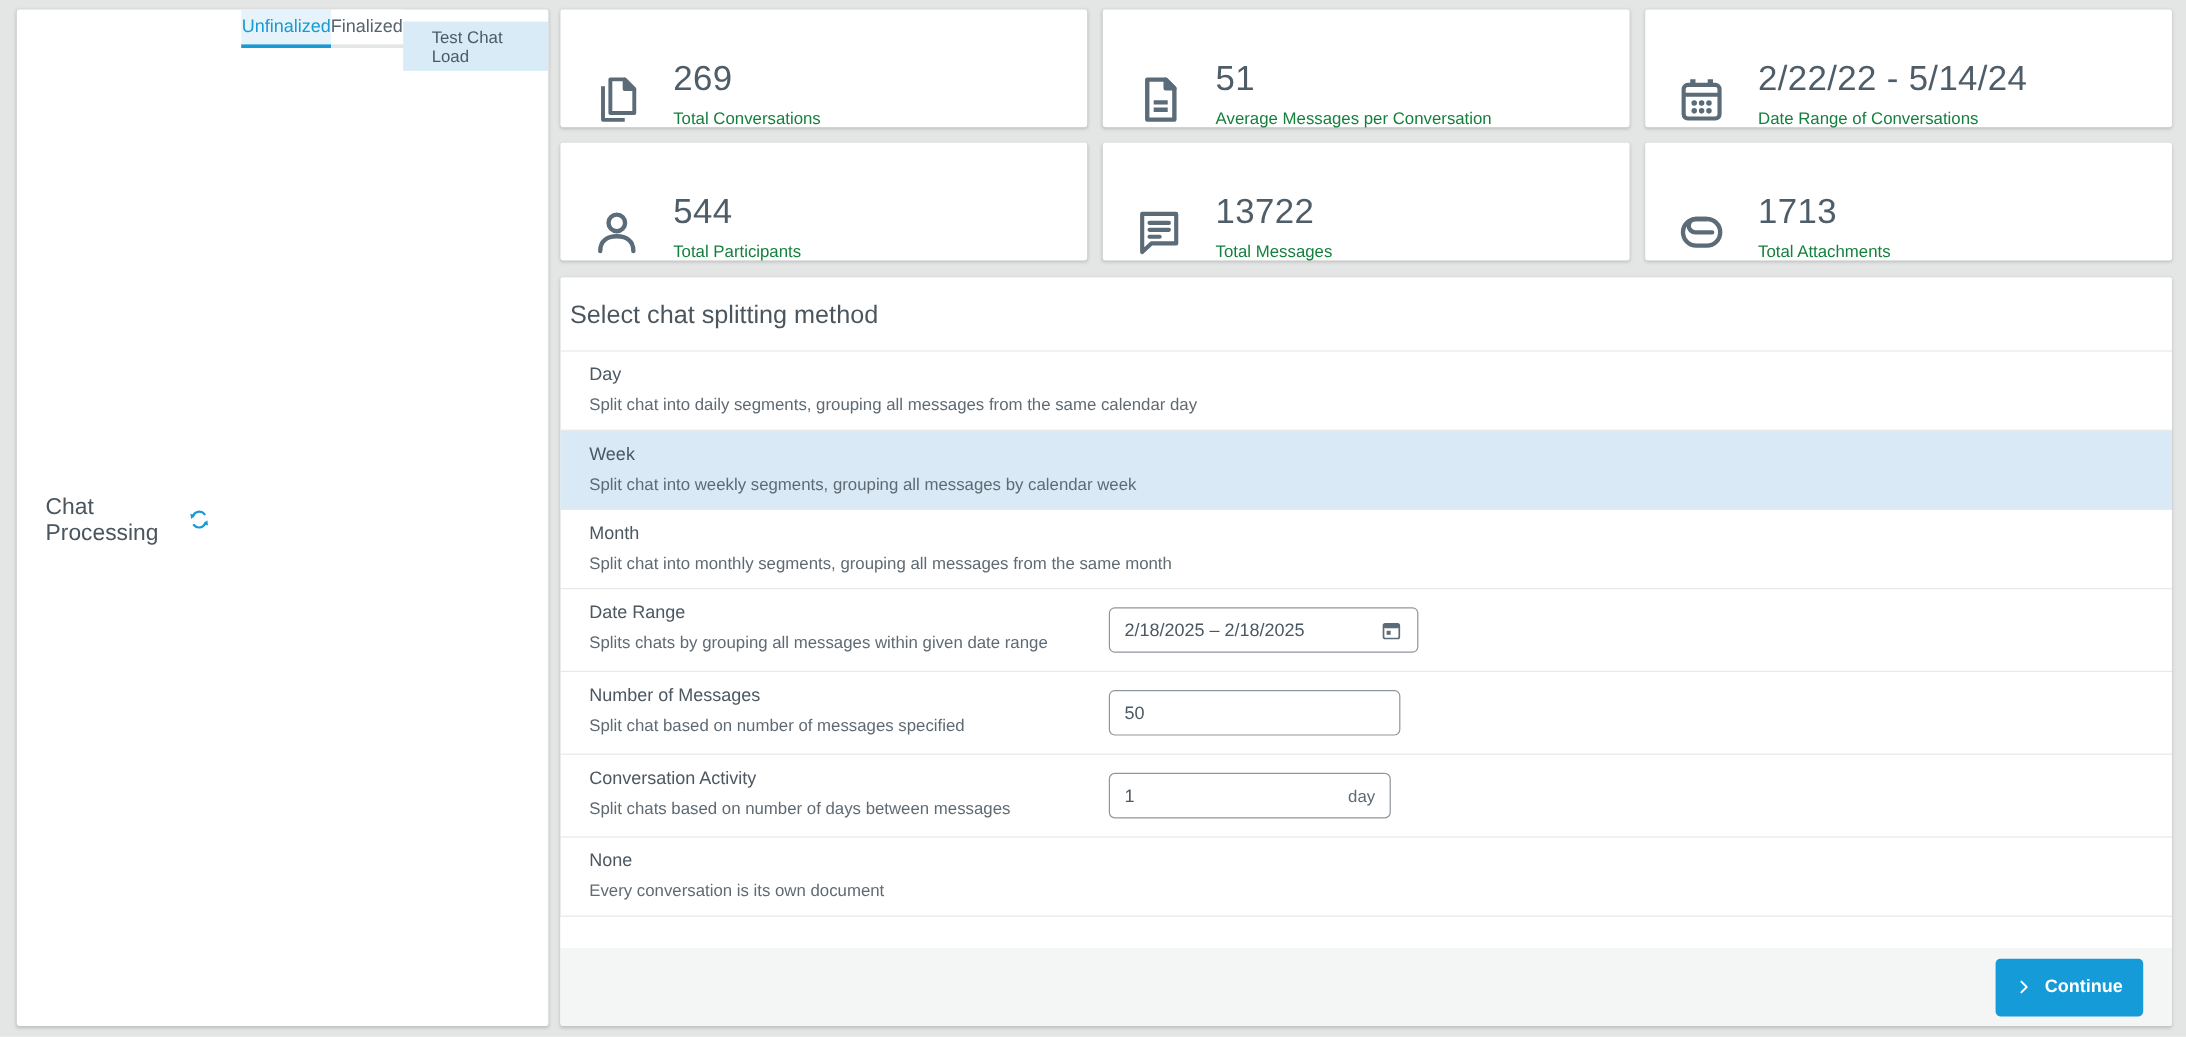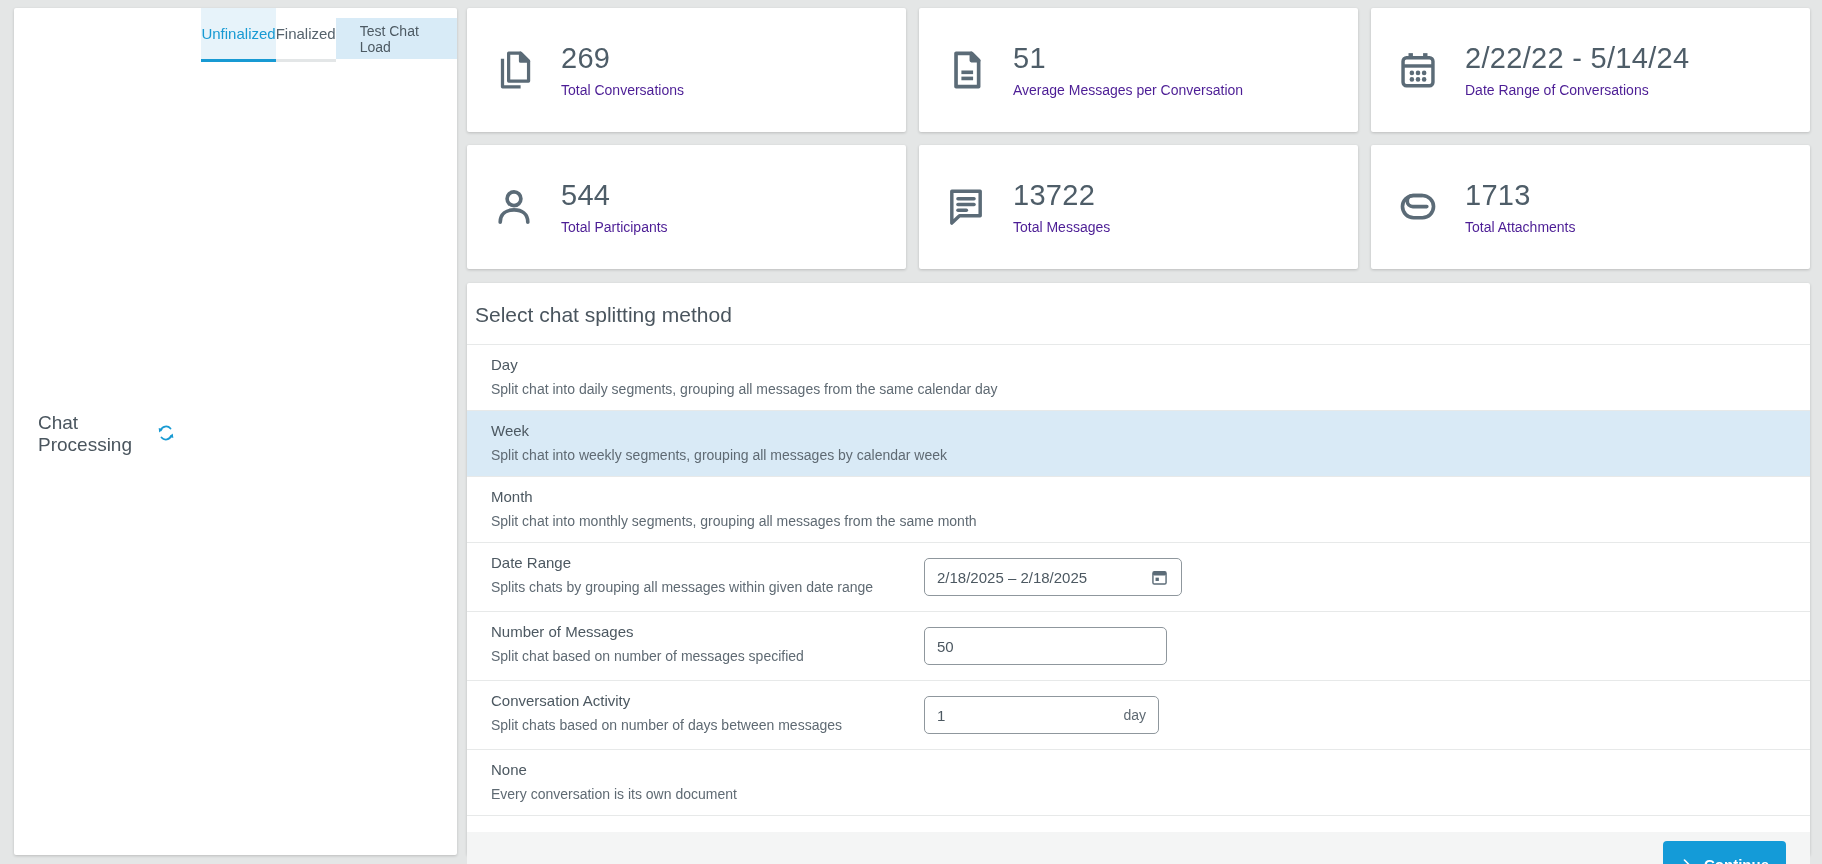--- a/index.html
+++ b/index.html
@@ -21,47 +21,47 @@
   }
   .sidebar-header {
     display:flex; align-items:center; justify-content:space-between;
     padding:20px 24px 16px 24px;
   }
   .sidebar-title { font-size:19px; color:#4a555e; }
   .refresh-btn { border:none; background:none; cursor:pointer; width:24px; height:24px; padding:0; }
   .refresh-btn svg { width:22px; height:22px; color:#189ad3; }
   .tabs { display:flex; }
   .tab {
-    flex:1; height:54px; display:flex; align-items:center; justify-content:center;
+    flex:1; height:32px; display:flex; align-items:center; justify-content:center;
     font-size:15px; color:#56636d; cursor:pointer;
     background:#fff; border-bottom:3px solid #e3e6e7;
   }
   .tab.active { background:#e7f3fa; color:#189ad3; border-bottom-color:#189ad3; }
   .chat-list { margin-top:10px; display:flex; flex-direction:column; }
   .chat-item {
     height:41px; display:flex; align-items:center; padding:0 24px;
     font-size:14px; color:#4d5a63; cursor:pointer;
   }
   .chat-item.selected { background:#d8ebf7; }
 
   
   .main { flex:1; display:flex; flex-direction:column; min-width:0; }
   .cards {
     display:grid; grid-template-columns:repeat(3,1fr);
     gap:13px 13px;
   }
   .card {
-    background:#fff; height:124px; border-radius:2px;
+    background:#fff; height:98px; border-radius:2px;
     box-shadow:0 1px 3px rgba(0,0,0,.18);
-    display:flex; align-items:center; padding-left:24px; gap:24px;
+    display:flex; align-items:flex-end; padding-left:24px; gap:24px;
   }
   .card-icon { width:46px; height:46px; color:#5b6b77; flex-shrink:0; }
   .card-icon svg { width:46px; height:46px; display:block; }
   .card-value { font-size:29px; color:#4e5d68; letter-spacing:.3px; }
-  .card-label { font-size:14px; color:#4c1d95; margin-top:7px; }
+  .card-label { font-size:14px; color:#15803d; margin-top:7px; }
 
   .panel {
     background:#fff; border-radius:2px; margin-top:14px; flex:1;
     box-shadow:0 1px 3px rgba(0,0,0,.18);
     display:flex; flex-direction:column; min-height:0;
   }
   .panel-heading {
     padding:20px 24px 17px 8px; font-size:21px; color:#4a555e;
     border-bottom:1px solid #e7e9e9;
   }

